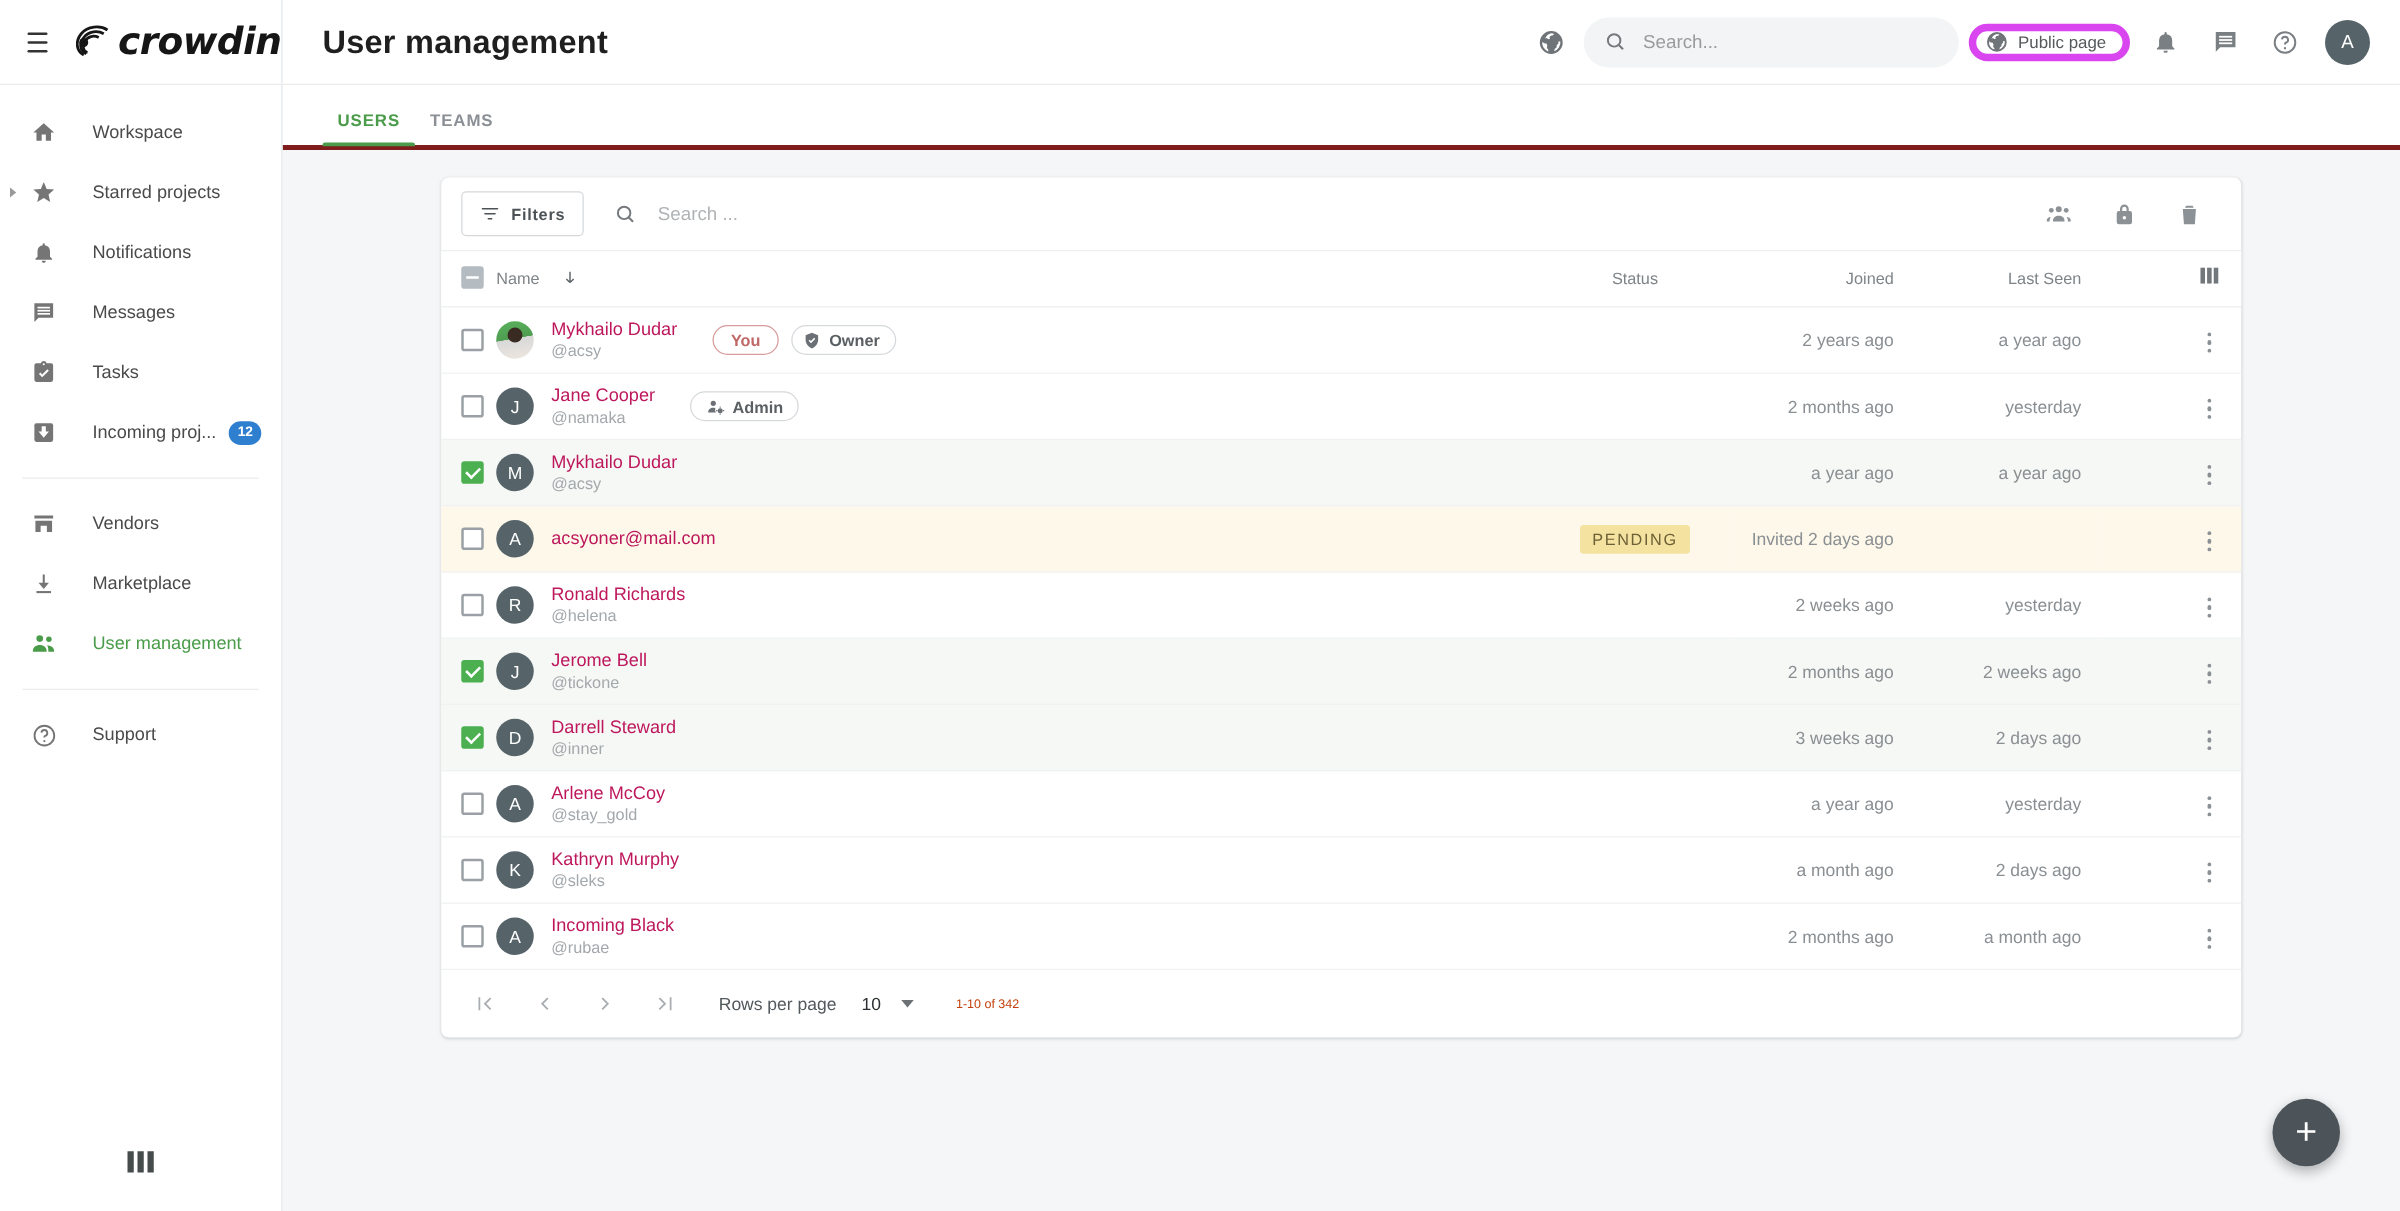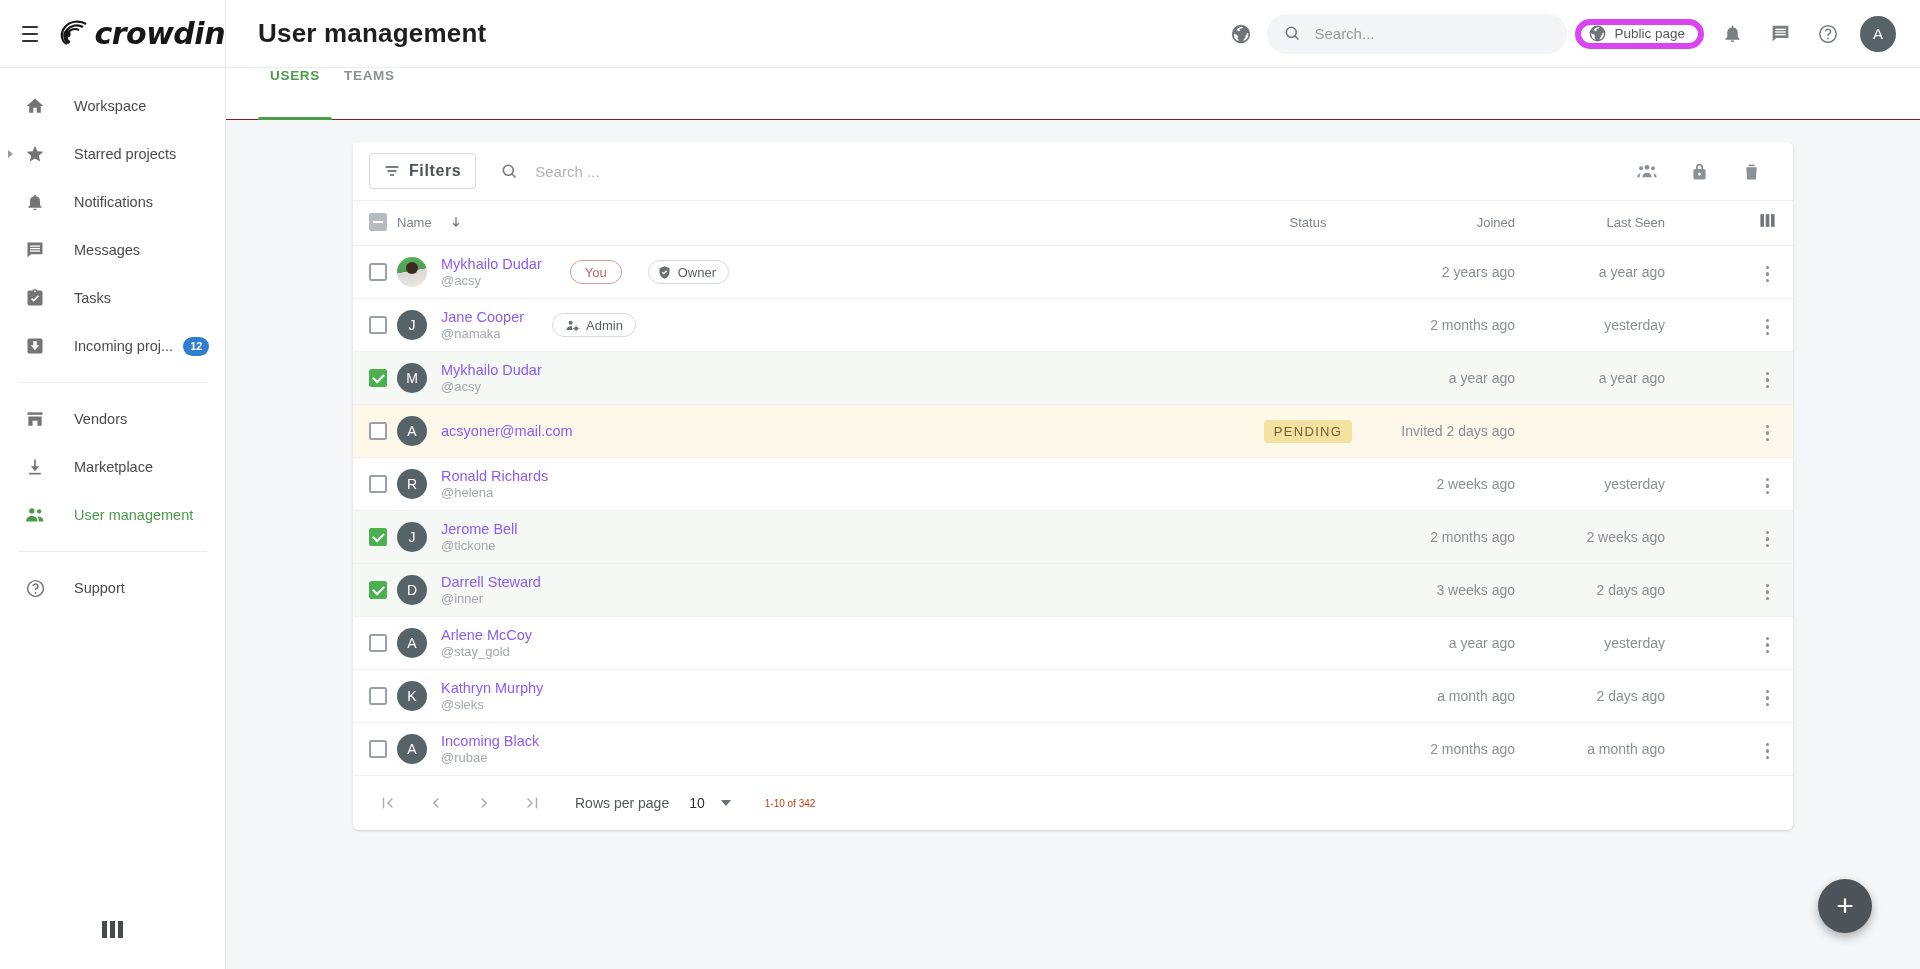--- a/index.html
+++ b/index.html
@@ -79,21 +79,21 @@
     display: flex; align-items: center; gap: 7px; padding: 0 13px 0 7px;
     font-size: 13.5px; color: #55595c; background: #fff; cursor: pointer; white-space: nowrap;
   }
   .ic-btn { width: 40px; height: 40px; display:flex; align-items:center; justify-content:center; cursor:pointer; color:#7a7f83;}
   .avatar-top {
     width: 36px; height: 36px; border-radius: 50%; background: #56646a; color:#fff;
     display:flex; align-items:center; justify-content:center; font-size:15px; cursor:pointer; margin-left:4px;
   }
 
   
-  .tabsbar { background: #fff; height: 52px; display: flex; padding-left: 32px; border-bottom: 1px solid #7f1d1d;}
+  .tabsbar { background: #fff; height: 52px; display: flex; align-items: flex-end; padding-left: 32px; border-bottom: 4px solid #7f1d1d;}
   .tab {
     font-size: 13.5px; font-weight: 600; letter-spacing: .7px; color: #8b9096;
     padding: 0 12px 12px 12px; cursor: pointer; position: relative; text-transform: uppercase;
   }
   .tab.active { color: #4a9c4a; }
   .tab.active::after {
     content: ""; position: absolute; left: 0; right: 0; bottom: -1px; height: 3px;
     background: #4a9c4a; border-radius: 2px 2px 0 0;
   }
 
@@ -101,21 +101,21 @@
   .content { flex: 1; overflow: hidden; padding: 22px 0 0 0; display: flex; justify-content: center;}
   .card {
     width: 1440px; background: #fff; border-radius: 6px;
     box-shadow: 0 1px 3px rgba(0,0,0,.11), 0 1px 2px rgba(0,0,0,.05);
     align-self: flex-start;
   }
   .card-toolbar { height: 58px; display: flex; align-items: center; padding: 0 14px 0 16px; gap: 10px; }
   .filters-btn {
     height: 36px; border: 1px solid #d5d8db; border-radius: 4px; background: #fff;
     display: flex; align-items: center; gap: 9px; padding: 0 14px;
-    font-size: 16px; font-weight: 700; letter-spacing: .6px; color: #4c5256; cursor: pointer;
+    font-size: 13px; font-weight: 700; letter-spacing: .6px; color: #4c5256; cursor: pointer;
   }
   .tbl-search { flex: 1; display: flex; align-items: center; gap: 16px; padding-left: 14px;}
   .tbl-search input {
     border: none; outline: none; font-size: 15px; color: #555; width: 100%;
     font-family: "Liberation Sans", sans-serif; background: transparent;
   }
   .tbl-search input::placeholder { color: #b0b3b6; }
   .tool-icons { display: flex; align-items: center; gap: 12px; padding-right: 8px; }
   .tool-icons .ic-btn { color: #8c9195; }
 
@@ -149,23 +149,23 @@
   .cbox.checked::after { content: ""; width: 9px; height: 5px; border-left: 2px solid #fff; border-bottom: 2px solid #fff; transform: rotate(-45deg) translate(1px,-1px); }
   .cbox.indet { background: #b4bcc2; border-color: #b4bcc2; }
   .cbox.indet::after { content: ""; width: 10px; height: 2px; background: #fff; }
 
   .namecell { display: flex; align-items: center; gap: 14px; }
   .av { width: 30px; height: 30px; border-radius: 50%; background: #56646a; color: #fff;
         display: flex; align-items: center; justify-content: center; font-size: 14px; flex: 0 0 30px; }
   .av.photo { background: linear-gradient(170deg,#59b25b 0%,#4f9d52 46%,#d8d8d8 47%,#efe7e0 100%); position: relative; overflow: hidden;}
   .av.photo::after { content:""; position:absolute; left:9px; top:5px; width:12px; height:12px; border-radius:50%; background:#3a2b22;}
   .nm-block { display: flex; flex-direction: column; justify-content: center; gap: 1px;}
-  .nm { font-size: 14.5px; color: #8b5cf6; }
+  .nm { font-size: 14.5px; color: #be185d; }
   .handle { font-size: 13px; color: #a3a8ac; }
-  .chips { display: flex; align-items: flex-start; gap: 26px; margin-left: 14px; }
+  .chips { display: flex; align-items: flex-start; gap: 10px; margin-left: 14px; font-weight: bold; }
   .chip {
     height: 24px; border-radius: 13px; display: inline-flex; align-items: center;
     gap: 6px; padding: 0 12px; font-size: 13px; border: 1px solid #d6d9dc; color: #5a5f63; background:#fff;
   }
   .chip.you { border-color: #d89b9b; color: #c06767; padding: 0 14px; }
   .chip.owner { padding-left: 8px; }
   .pending-badge {
     display: inline-block; background: #f3e2a0; color: #6d6036; font-size: 13px;
     letter-spacing: 1.3px; padding: 4px 10px; border-radius: 3px; font-weight: 400;
   }

